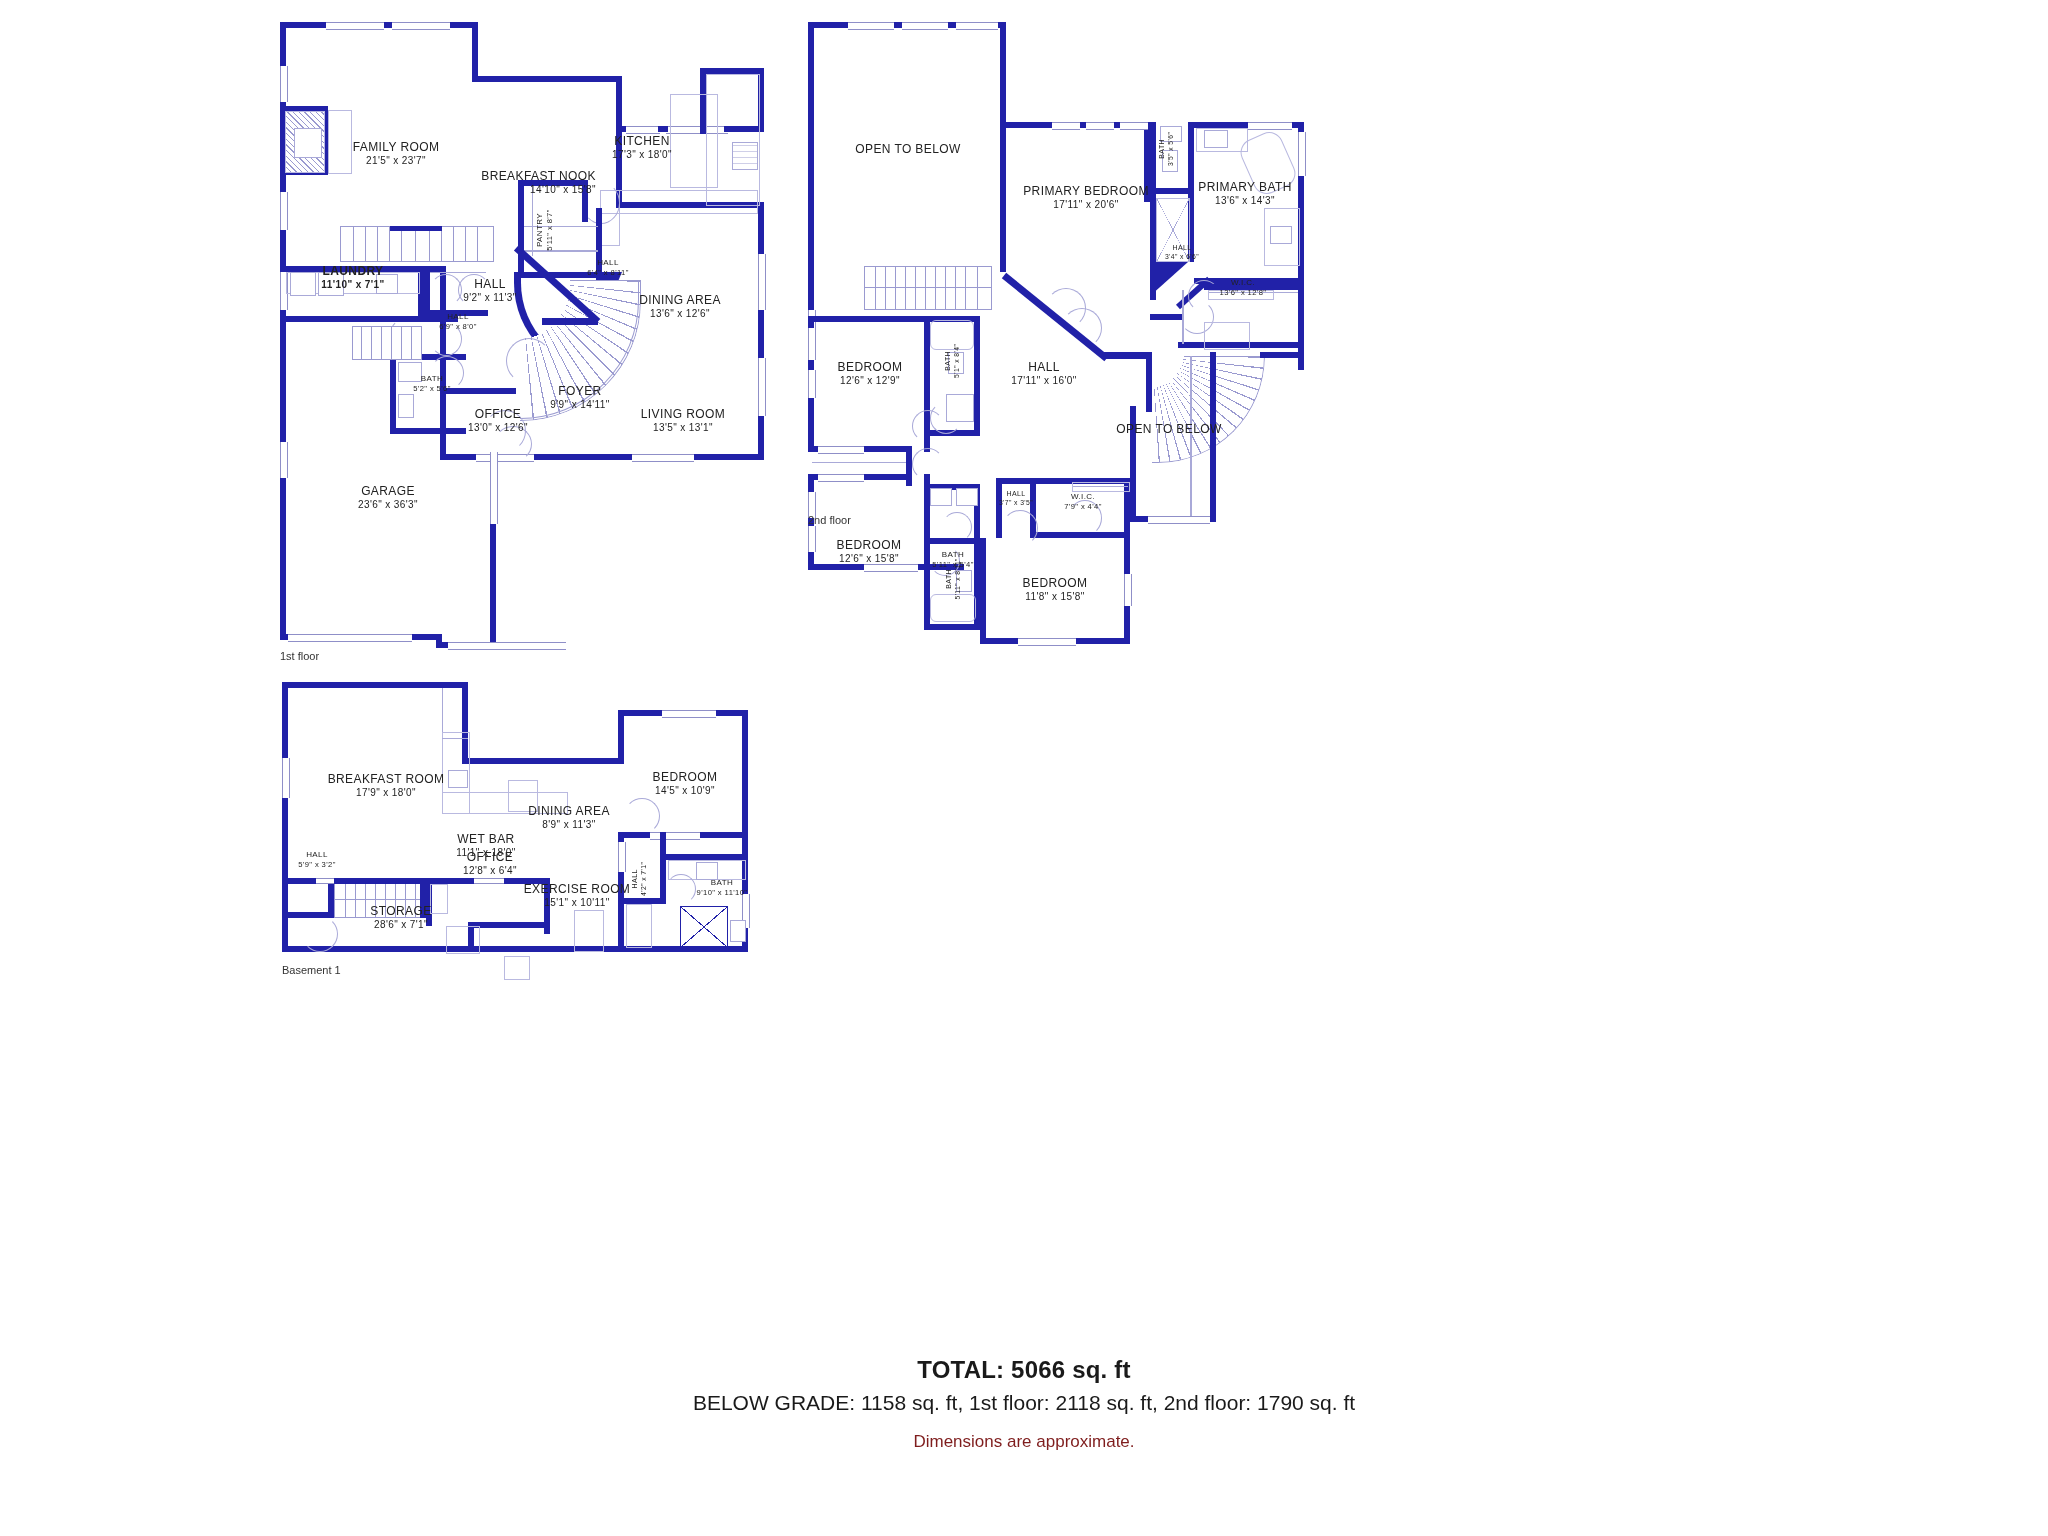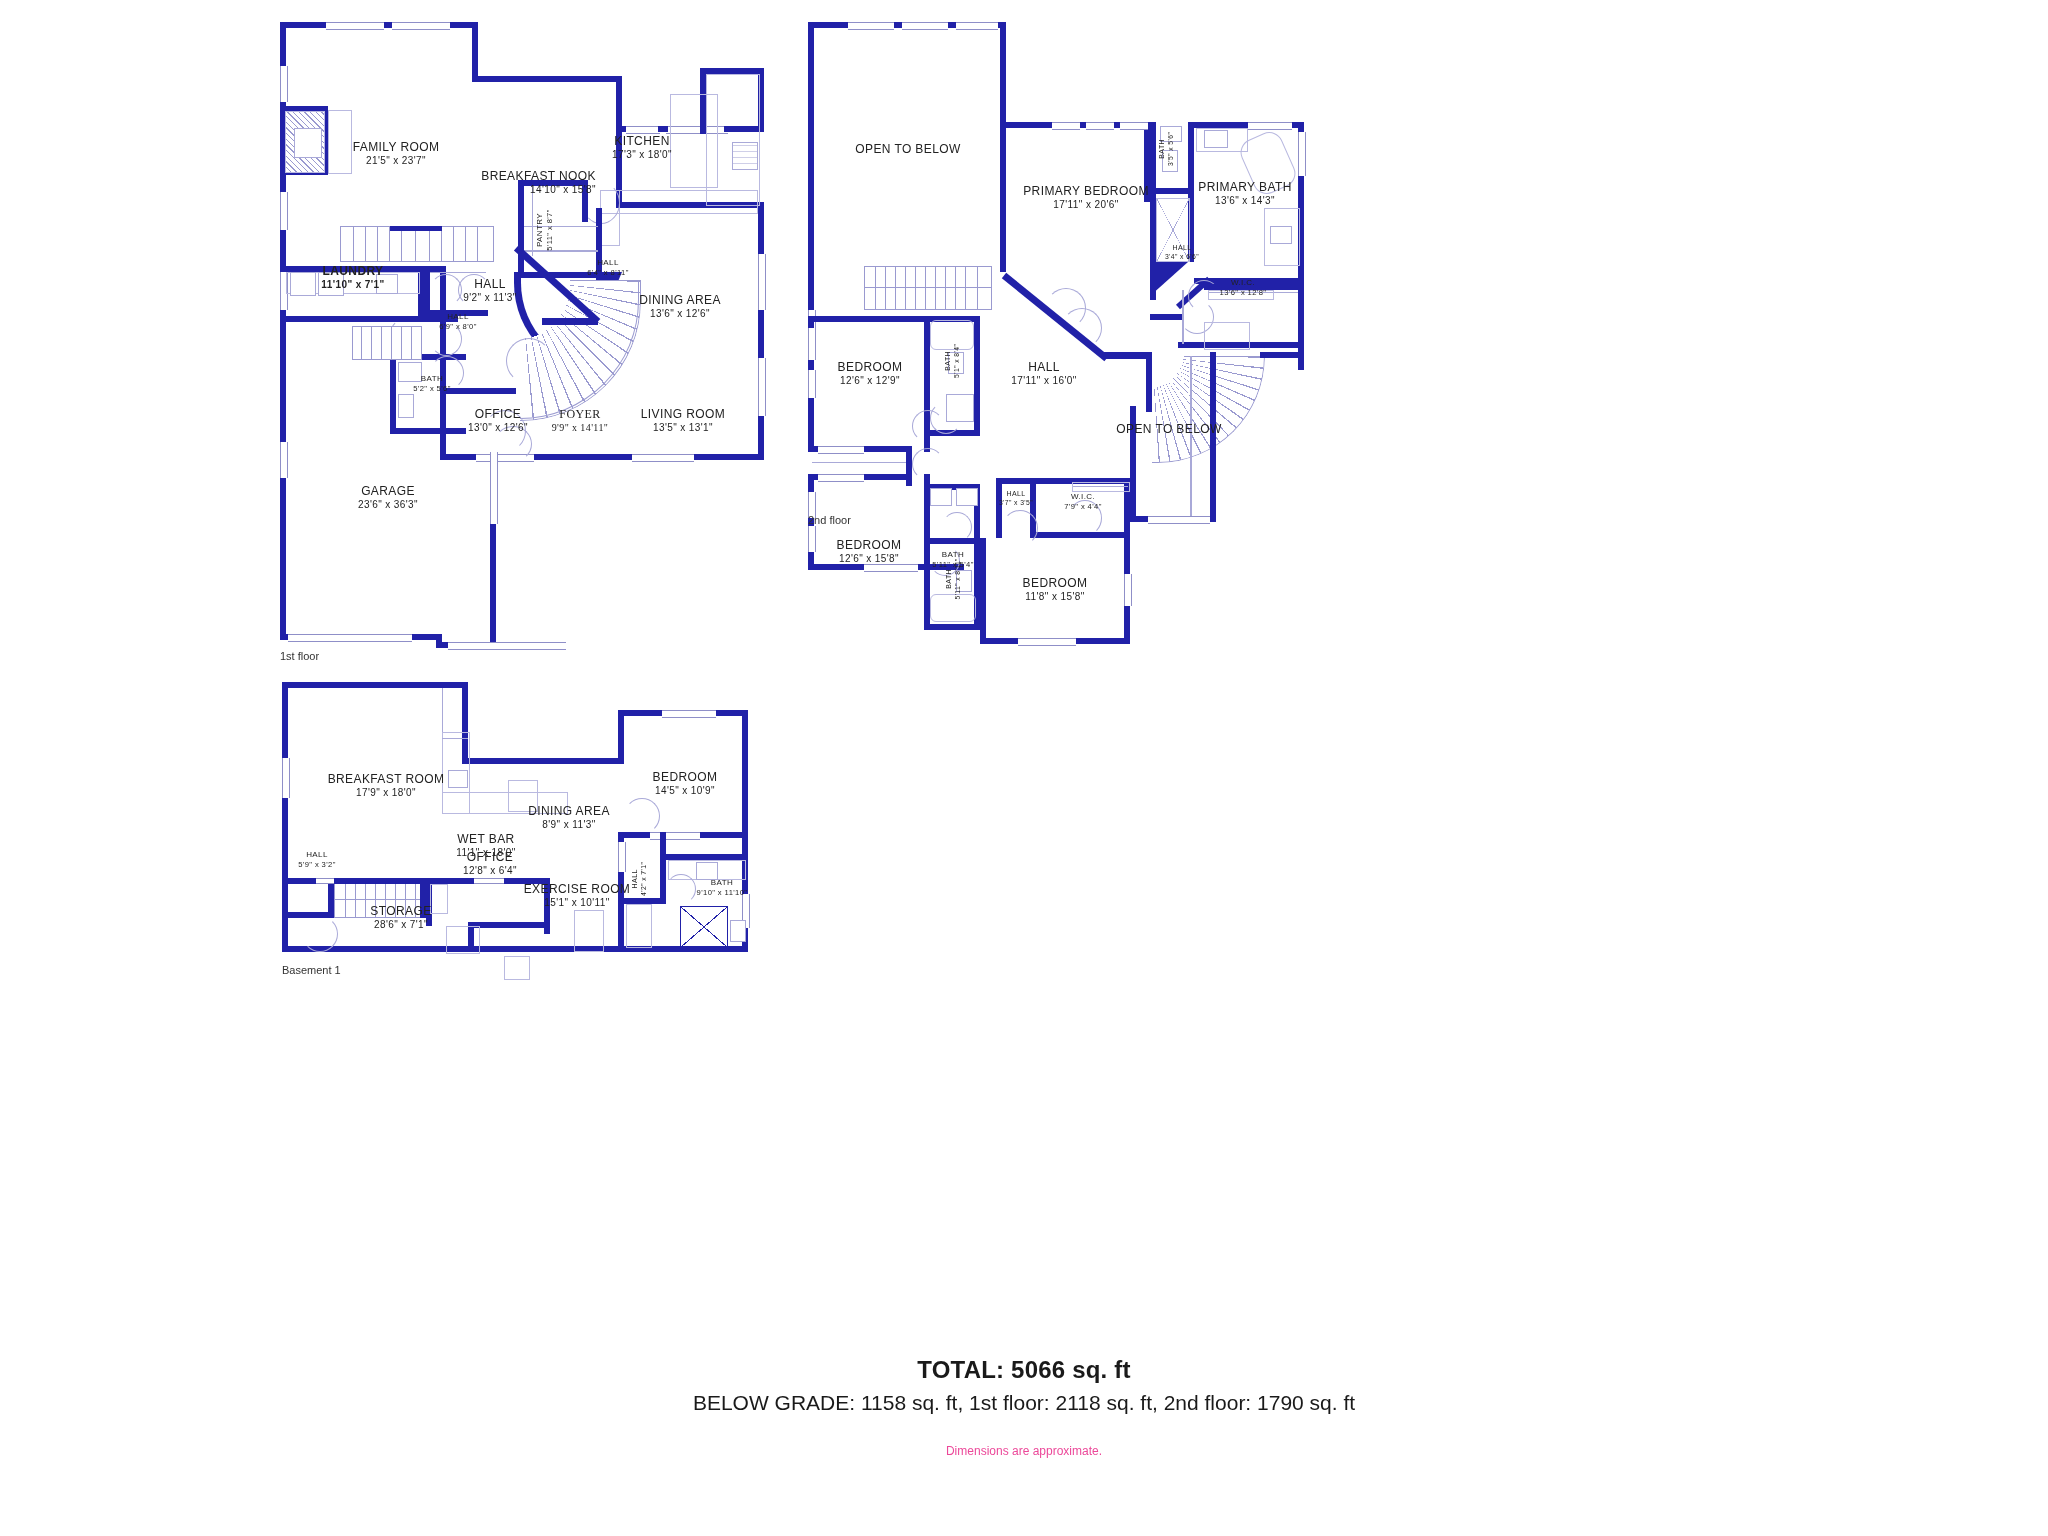--- a/index.html
+++ b/index.html
@@ -33,21 +33,21 @@
   .lbl.small .d{font-size:7.6px;}
   .lbl.xs .n{font-size:7px;}
   .lbl.xs .d{font-size:6.8px;}
   .lbl.rot{transform:rotate(-90deg);transform-origin:50% 50%;}
   .floor-tag{position:absolute;font-size:11px;color:#333;}
 
   
   #summary{position:absolute;left:0;width:2048px;text-align:center;}
   #summary .t{font-size:24px;font-weight:bold;letter-spacing:.2px;margin:0 0 5px 0;}
   #summary .r{font-size:21px;line-height:1.36;}
-  #summary .note{font-size:12px;color:#ec4899;margin-top:26px;}
+  #summary .note{font-size:17px;color:#7f1d1d;margin-top:14px;}
 </style>
 </head>
 <body>
 
 <div class="plan" id="floor-1" style="left:280px;top:22px;width:520px;height:640px;">
 
   <div class="w" style="left:0px;  top:0px;  width:6px;  height:300px;"></div>
   <div class="w" style="left:0px;  top:0px;  width:198px;height:6px;"></div>
   <div class="w" style="left:192px;top:0px;  width:6px;  height:60px;"></div>
   <div class="w" style="left:192px;top:54px; width:150px;height:6px;"></div>
@@ -203,21 +203,21 @@
       <span class="d">6'4" x 8'11"</span>
     </div>
   <div class="lbl" style="left:345px; top:271px;width:110px;">
     <span class="n">DINING AREA</span>
       <span class="d">13'6" x 12'6"</span>
     </div>
   <div class="lbl" style="left:348px; top:385px;width:110px;">
     <span class="n">LIVING ROOM</span>
       <span class="d">13'5" x 13'1"</span>
     </div>
-  <div class="lbl" style="left:255px; top:385px;width:90px;font-family:Liberation Serif, serif;">
+  <div class="lbl" style="left:255px; top:362px;width:90px;">
     <span class="n">FOYER</span>
       <span class="d">9'9" x 14'11"</span>
     </div>
   <div class="lbl" style="left:168px; top:385px;width:100px;">
     <span class="n">OFFICE</span>
       <span class="d">13'0" x 12'6"</span>
     </div>
   <div class="lbl small" style="left:112px; top:352px;width:80px;">
     <span class="n">BATH</span>
       <span class="d">5'2" x 5'6"</span>

